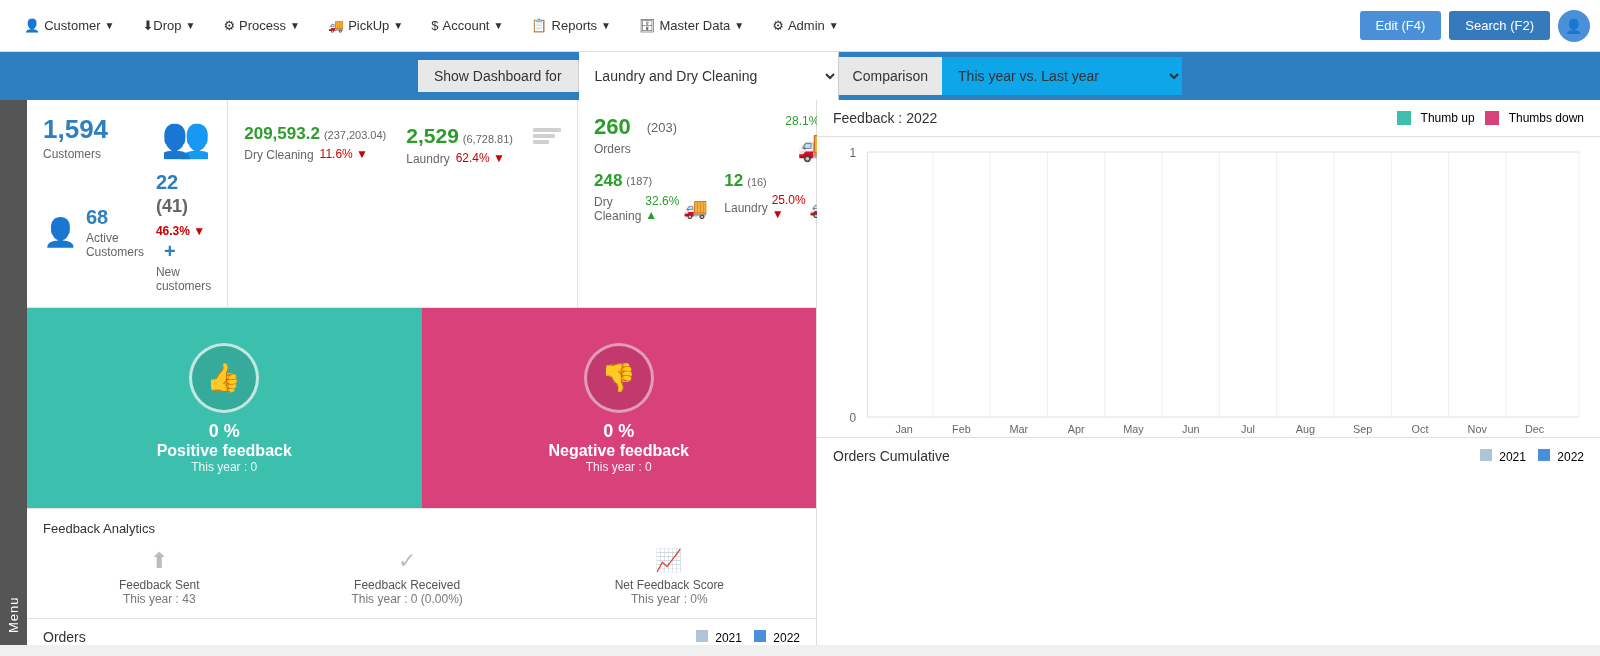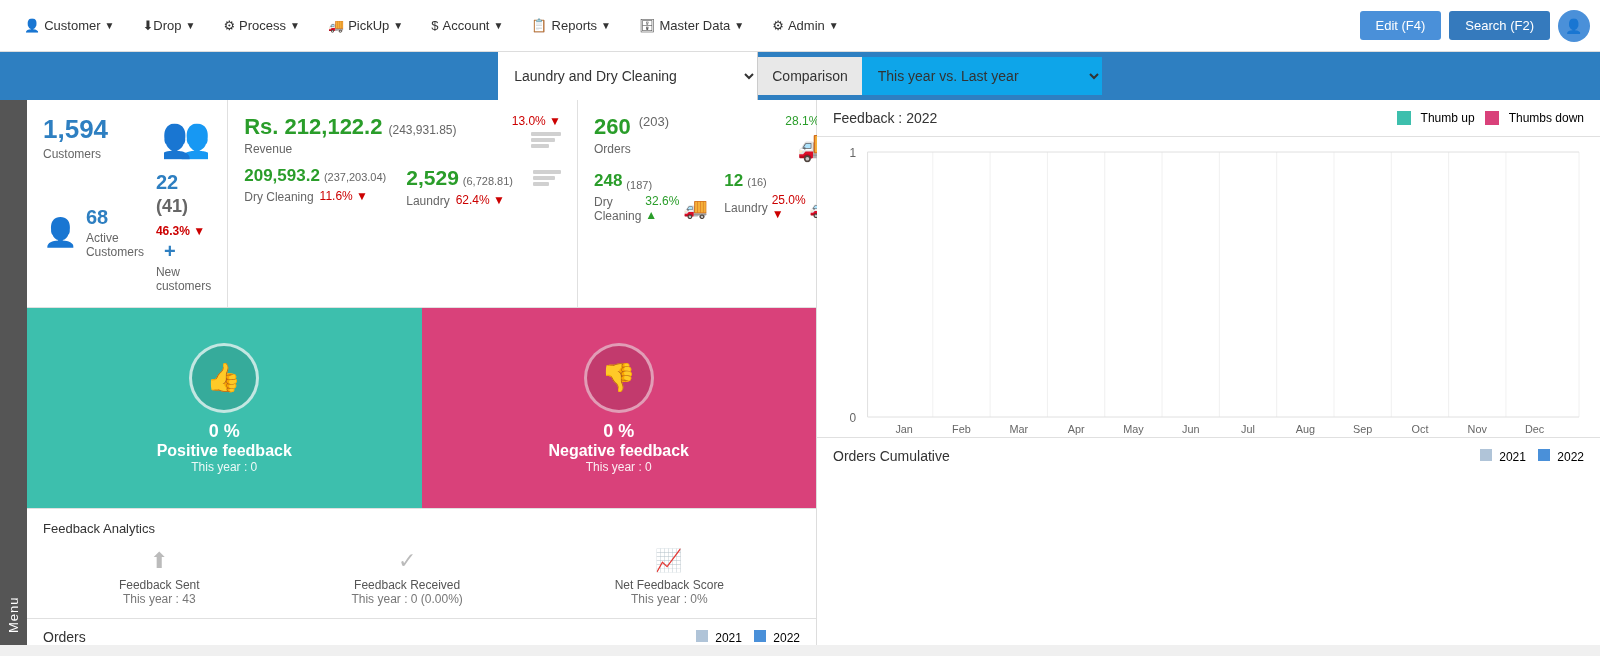--- a/index.html
+++ b/index.html
@@ -358,20 +358,21 @@
   </div>
   <div class="nav-right">
     <button class="btn-edit">Edit (F4)</button>
     <button class="btn-search">Search (F2)</button>
     <button class="avatar-btn">👤</button>
   </div>
 </div>
 
 <div class="dashboard-bar">
   <div class="dashboard-bar-inner">
+    <div class="show-label">Show Dashboard for</div>
     <select class="dashboard-select">
       <option>Laundry and Dry Cleaning</option>
       <option>Laundry</option>
       <option>Dry Cleaning</option>
     </select>
     <button class="comparison-btn">Comparison</button>
     <select class="comparison-select">
       <option>This year vs. Last year</option>
       <option>This month vs. Last month</option>
     </select>
@@ -412,39 +413,20 @@
                 <span>46.3%</span> ▼
               </span>
               <span class="add-btn">+</span>
             </div>
             <div class="stat-label">New customers</div>
           </div>
         </div>
       </div>
 
       <div class="top-stat-section">
-        <div class="revenue-main">
-          <div>
-            <div style="display:flex; align-items:baseline; gap:6px;">
-              <span class="revenue-number">Rs. 212,122.2</span>
-              <span style="color:#666; font-size:12px;">(243,931.85)</span>
-            </div>
-            <div class="stat-label">Revenue</div>
-          </div>
-          <div style="display:flex; flex-direction:column; align-items:flex-end;">
-            <span class="pct-down">
-              <span>13.0%</span> ▼
-            </span>
-            <div style="display:flex;flex-direction:column;gap:2px;margin-top:4px;">
-              <span style="display:block;height:4px;width:30px;background:#d0d0d0;border-radius:1px;"></span>
-              <span style="display:block;height:4px;width:24px;background:#d0d0d0;border-radius:1px;"></span>
-              <span style="display:block;height:4px;width:18px;background:#d0d0d0;border-radius:1px;"></span>
-            </div>
-          </div>
-        </div>
         <div style="display:flex; gap:20px; margin-top:10px;">
           <div>
             <div style="display:flex; align-items:baseline; gap:4px;">
               <span class="stat-number-green" style="font-size:17px;">209,593.2</span>
               <span style="color:#666;font-size:11px;">(237,203.04)</span>
             </div>
             <div style="display:flex;align-items:center;gap:6px; margin-top:2px;">
               <span class="stat-label">Dry Cleaning</span>
               <span class="pct-down"><span>11.6%</span> ▼</span>
             </div>
@@ -463,36 +445,36 @@
             <span style="display:block;height:4px;width:28px;background:#d0d0d0;border-radius:1px;"></span>
             <span style="display:block;height:4px;width:22px;background:#d0d0d0;border-radius:1px;"></span>
             <span style="display:block;height:4px;width:16px;background:#d0d0d0;border-radius:1px;"></span>
           </div>
         </div>
       </div>
 
       <div class="top-stat-section">
         <div class="orders-main">
           <div>
-            <div style="display:flex;align-items:flex-start;gap:8px;">
+            <div style="display:flex;align-items:center;gap:16px;">
               <span class="stat-number-green" style="font-size:22px;">260</span>
               <span style="color:#666;font-size:13px;">(203)</span>
             </div>
             <div class="stat-label">Orders</div>
           </div>
           <div style="display:flex;flex-direction:column;align-items:flex-end;">
             <span class="pct-up">
               <span>28.1%</span> ▲
             </span>
             <span style="color:#d0d0d0;font-size:30px;">🚚</span>
           </div>
         </div>
         <div style="display:flex;gap:16px;margin-top:8px;">
           <div>
-            <div style="display:flex;align-items:flex-end;gap:4px;">
+            <div style="display:flex;align-items:center;gap:4px;">
               <span class="stat-number-green" style="font-size:17px;">248</span>
               <span style="color:#666;font-size:11px;">(187)</span>
             </div>
             <div style="display:flex;align-items:center;gap:4px;margin-top:2px;">
               <span class="stat-label">Dry Cleaning</span>
               <span class="pct-up"><span>32.6%</span> ▲</span>
               <span style="color:#d0d0d0;font-size:20px;">🚚</span>
             </div>
           </div>
           <div>

